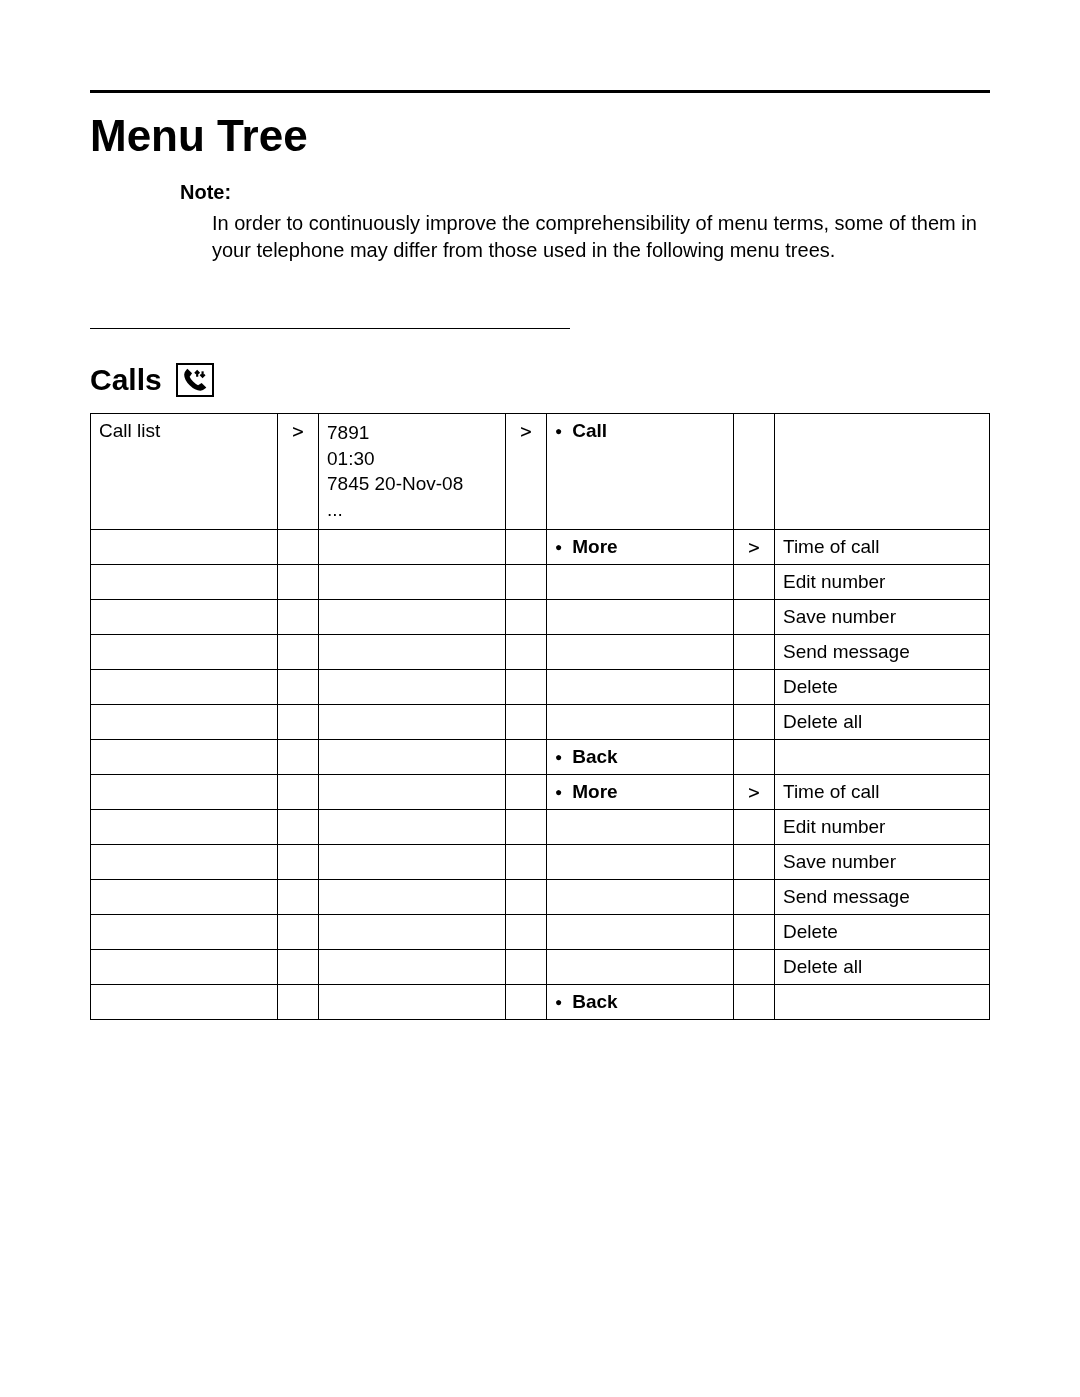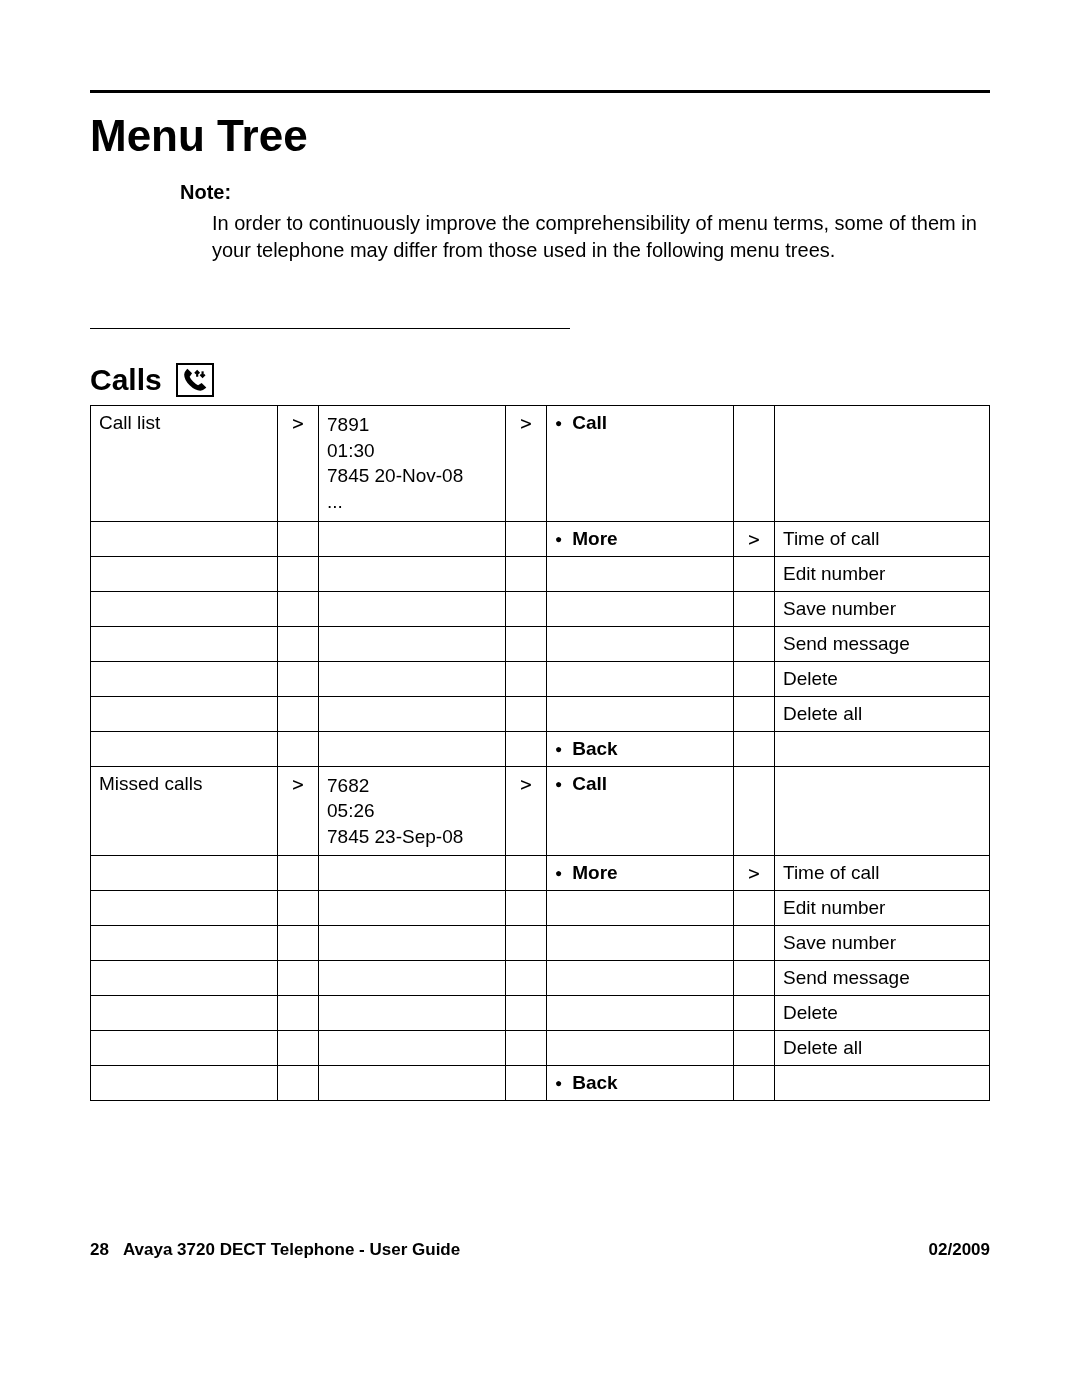--- a/index.html
+++ b/index.html
@@ -42,21 +42,21 @@
     border-top: 1px solid #000;
     width: 480px;
     margin: 0 0 34px 0;
   }
   .subheading {
     font-size: 30px;
     font-weight: bold;
     display: flex;
     align-items: center;
     gap: 14px;
-    margin-bottom: 8px;
+    margin-bottom: 16px;
   }
   .subheading .icon-box {
     display: inline-block;
     border: 2px solid #000;
     padding: 2px 4px;
     line-height: 1;
   }
   .subheading .icon-box svg {
     display: block;
   }
@@ -205,35 +205,20 @@
         <tr>
           <td class="col1"></td>
           <td class="col2 chev"></td>
           <td class="col3"></td>
           <td class="col4 chev"></td>
           <td class="col5"><span class="bullet"></span>Back</td>
           <td class="col6 chev"></td>
           <td class="col7"></td>
         </tr>
         <tr>
-          <td class="col1">Missed calls</td>
-          <td class="col2 chev">&gt;</td>
-          <td class="col3">
-            <div class="multi-line">
-              <div>7682</div>
-              <div>05:26</div>
-              <div>7845 23-Sep-08</div>
-            </div>
-          </td>
-          <td class="col4 chev">&gt;</td>
-          <td class="col5"><span class="bullet"></span>Call</td>
-          <td class="col6 chev"></td>
-          <td class="col7"></td>
-        </tr>
-        <tr>
           <td class="col1"></td>
           <td class="col2 chev"></td>
           <td class="col3"></td>
           <td class="col4 chev"></td>
           <td class="col5"><span class="bullet"></span>More</td>
           <td class="col6 chev">&gt;</td>
           <td class="col7">Time of call</td>
         </tr>
         <tr>
           <td class="col1"></td>
@@ -285,20 +270,13 @@
           <td class="col2 chev"></td>
           <td class="col3"></td>
           <td class="col4 chev"></td>
           <td class="col5"><span class="bullet"></span>Back</td>
           <td class="col6 chev"></td>
           <td class="col7"></td>
         </tr>
       </tbody>
   </table>
 
-  <div class="footer">
-    <div class="left">
-      <span>28</span>
-      <span>Avaya 3720 DECT Telephone - User Guide</span>
-    </div>
-    <div>02/2009</div>
-  </div>
 </div>
 
 </body></html>

